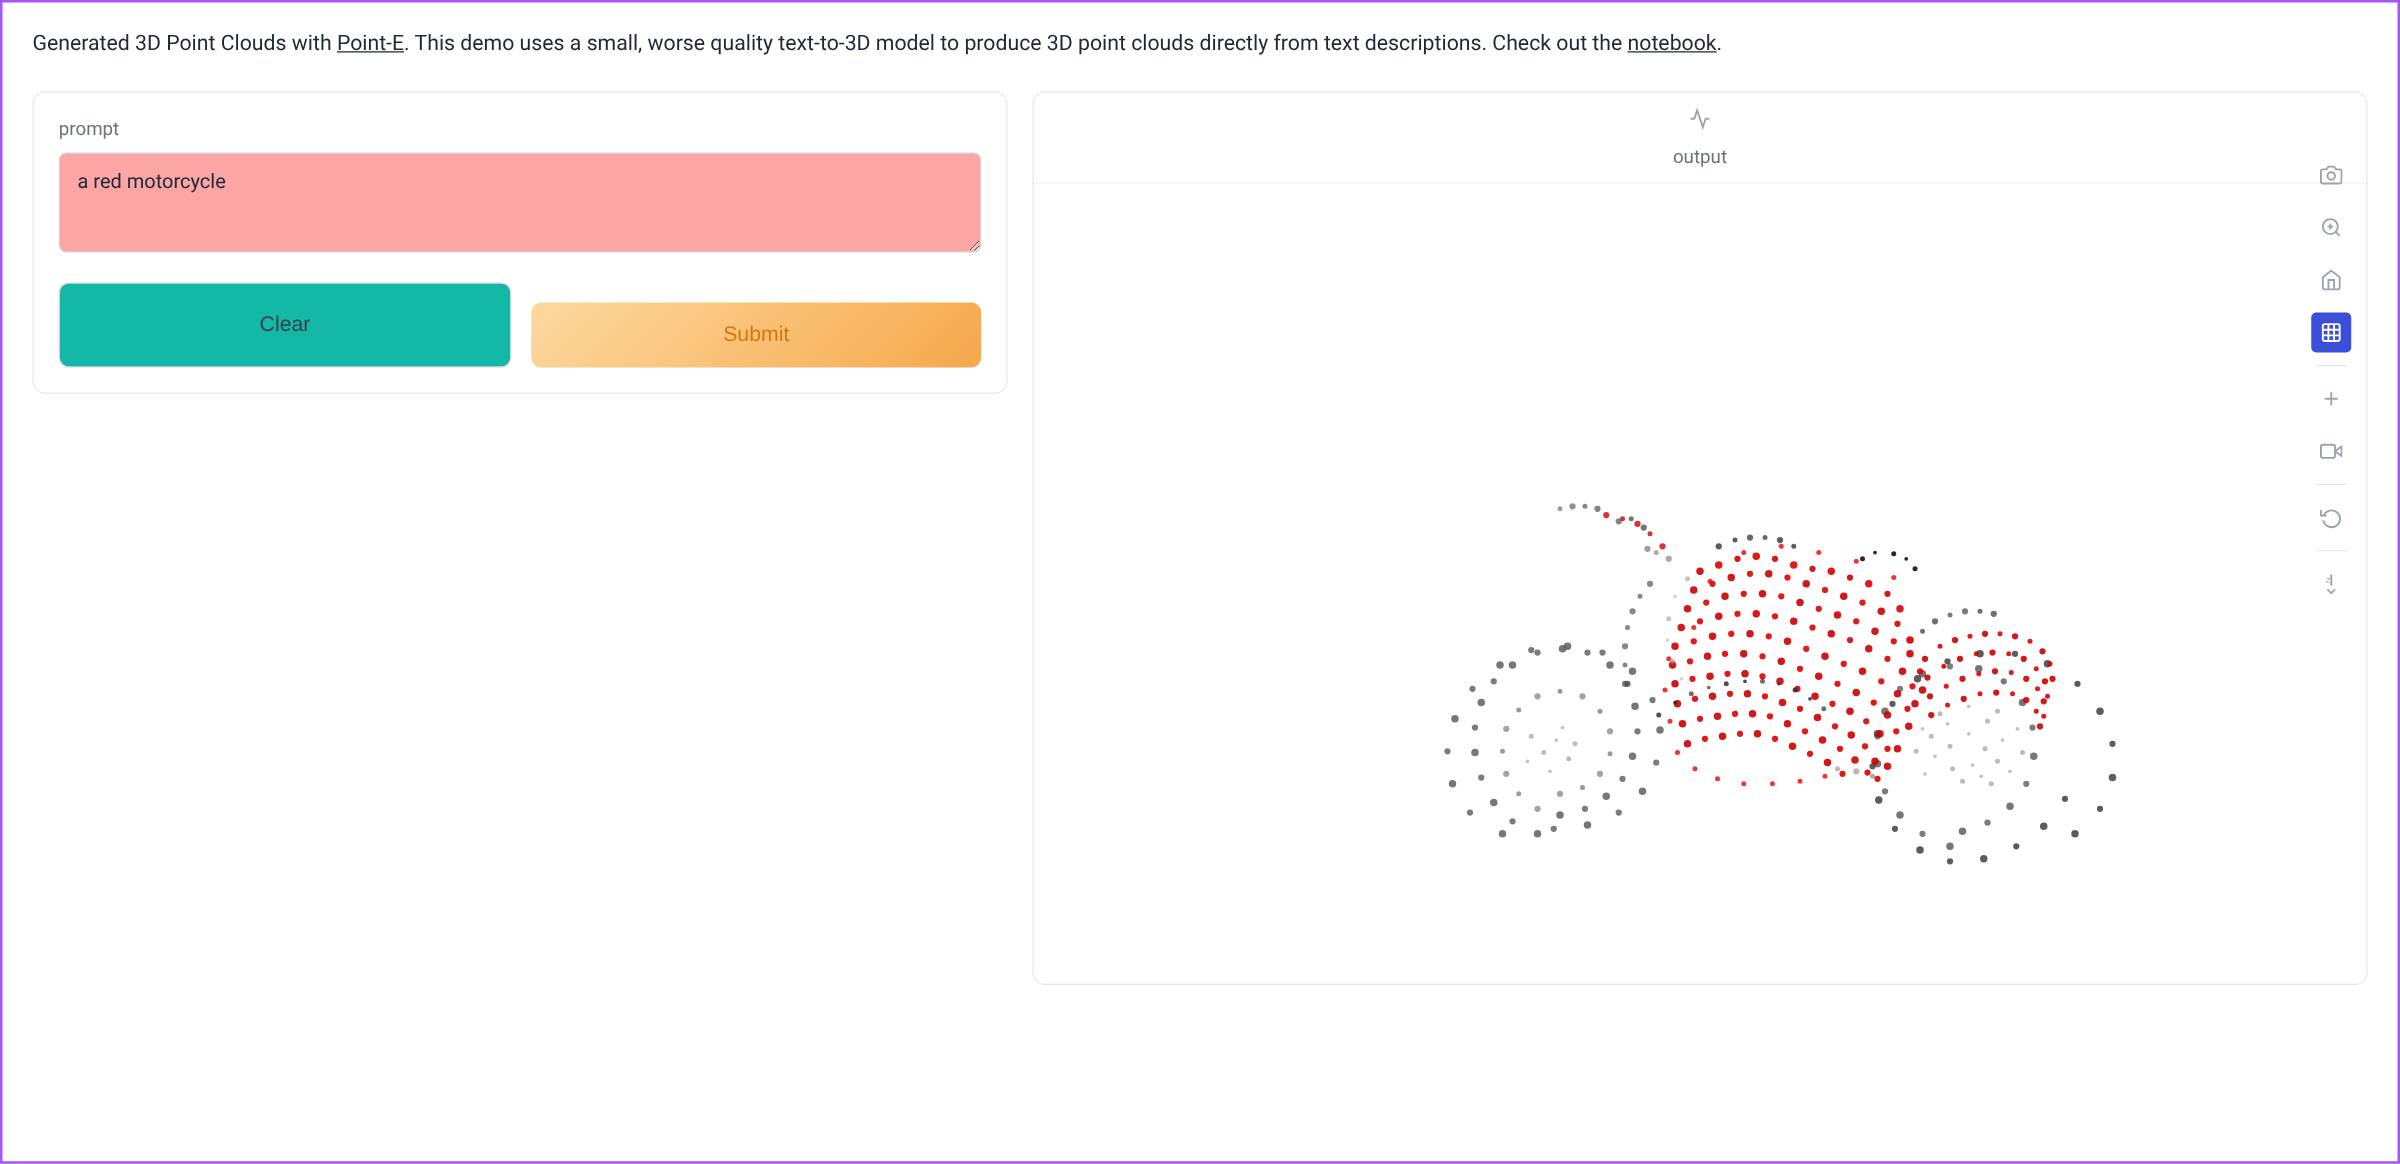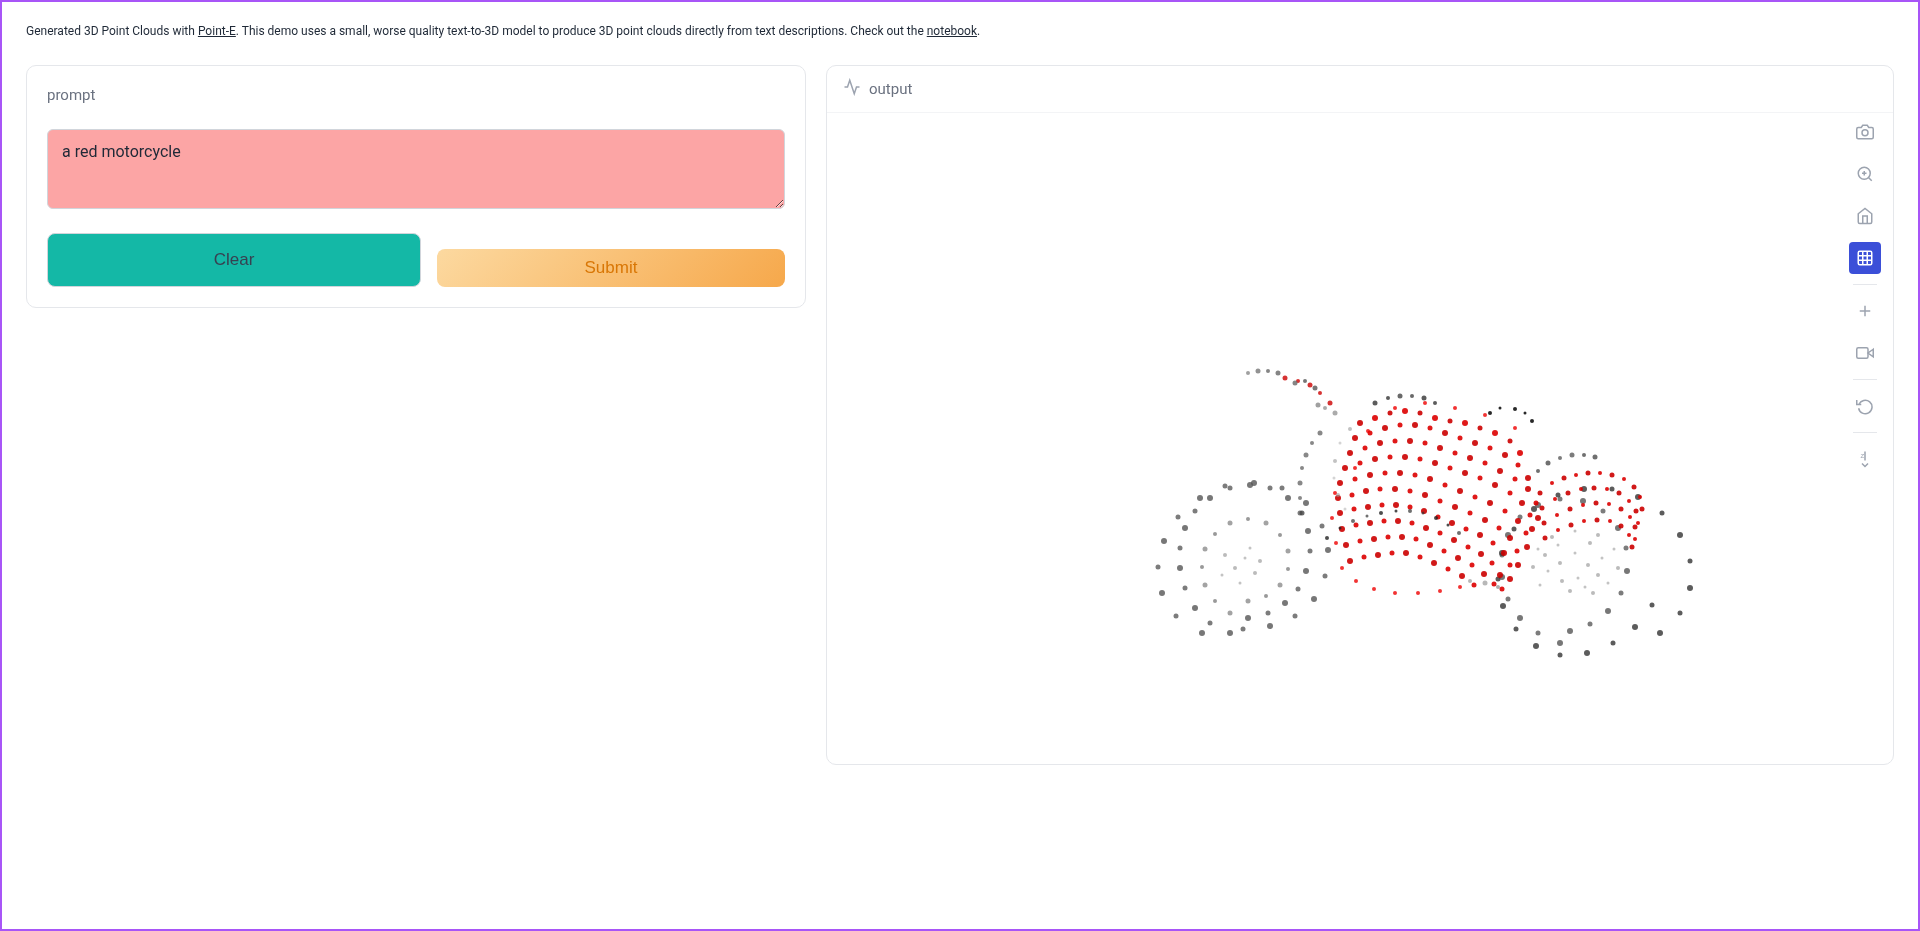--- a/index.html
+++ b/index.html
@@ -5,21 +5,21 @@
     * { box-sizing: border-box; margin: 0; padding: 0; }
     body {
       font-family: -apple-system, BlinkMacSystemFont, 'Segoe UI', Roboto, sans-serif;
       background: #fff;
       border: 2px solid #a855f7;
       min-height: 931px;
       padding: 20px 24px;
       color: #1f2937;
     }
     .description {
-      font-size: 12px;
+      font-size: 17px;
       line-height: 1.6;
       margin-bottom: 24px;
       max-width: 1400px;
     }
     .description a {
       text-decoration: underline;
       color: inherit;
     }
     .main-layout {
       display: flex;
@@ -30,21 +30,21 @@
       width: 780px;
       flex-shrink: 0;
       border: 1px solid #e5e7eb;
       border-radius: 10px;
       padding: 20px;
       background: #fff;
     }
     .prompt-label {
       font-size: 15px;
       color: #6b7280;
-      margin-bottom: 25px;
+      margin-bottom: 10px;
     }
     .prompt-textarea {
       width: 100%;
       border: 1px solid #d1d5db;
       border-radius: 6px;
       padding: 12px 14px;
       font-size: 16px;
       color: #1f2937;
       resize: vertical;
       min-height: 80px;
@@ -63,21 +63,21 @@
       border: 1px solid #d1d5db;
       border-radius: 8px;
       background: #14b8a6;
       font-size: 17px;
       font-weight: 500;
       color: #374151;
       cursor: pointer;
     }
     .btn-submit {
       flex: 1;
-      padding: 4px;
+      padding: 16px;
       border: none;
       border-radius: 8px;
       background: linear-gradient(135deg, #fcd9a0 0%, #f6a84b 100%);
       font-size: 17px;
       font-weight: 500;
       color: #d97706;
       cursor: pointer;
       margin-top: 16px;
     }
     .right-panel {
@@ -88,20 +88,21 @@
       min-height: 700px;
       position: relative;
       overflow: hidden;
     }
     .output-header {
       display: flex;
       align-items: center;
       padding: 12px 16px;
       border-bottom: 1px solid #f3f4f6;
       gap: 8px;
+      flex-direction: column;
     }
     .output-icon {
       color: #6b7280;
       font-size: 16px;
     }
     .output-label {
       font-size: 15px;
       color: #6b7280;
     }
     .toolbar-right {

